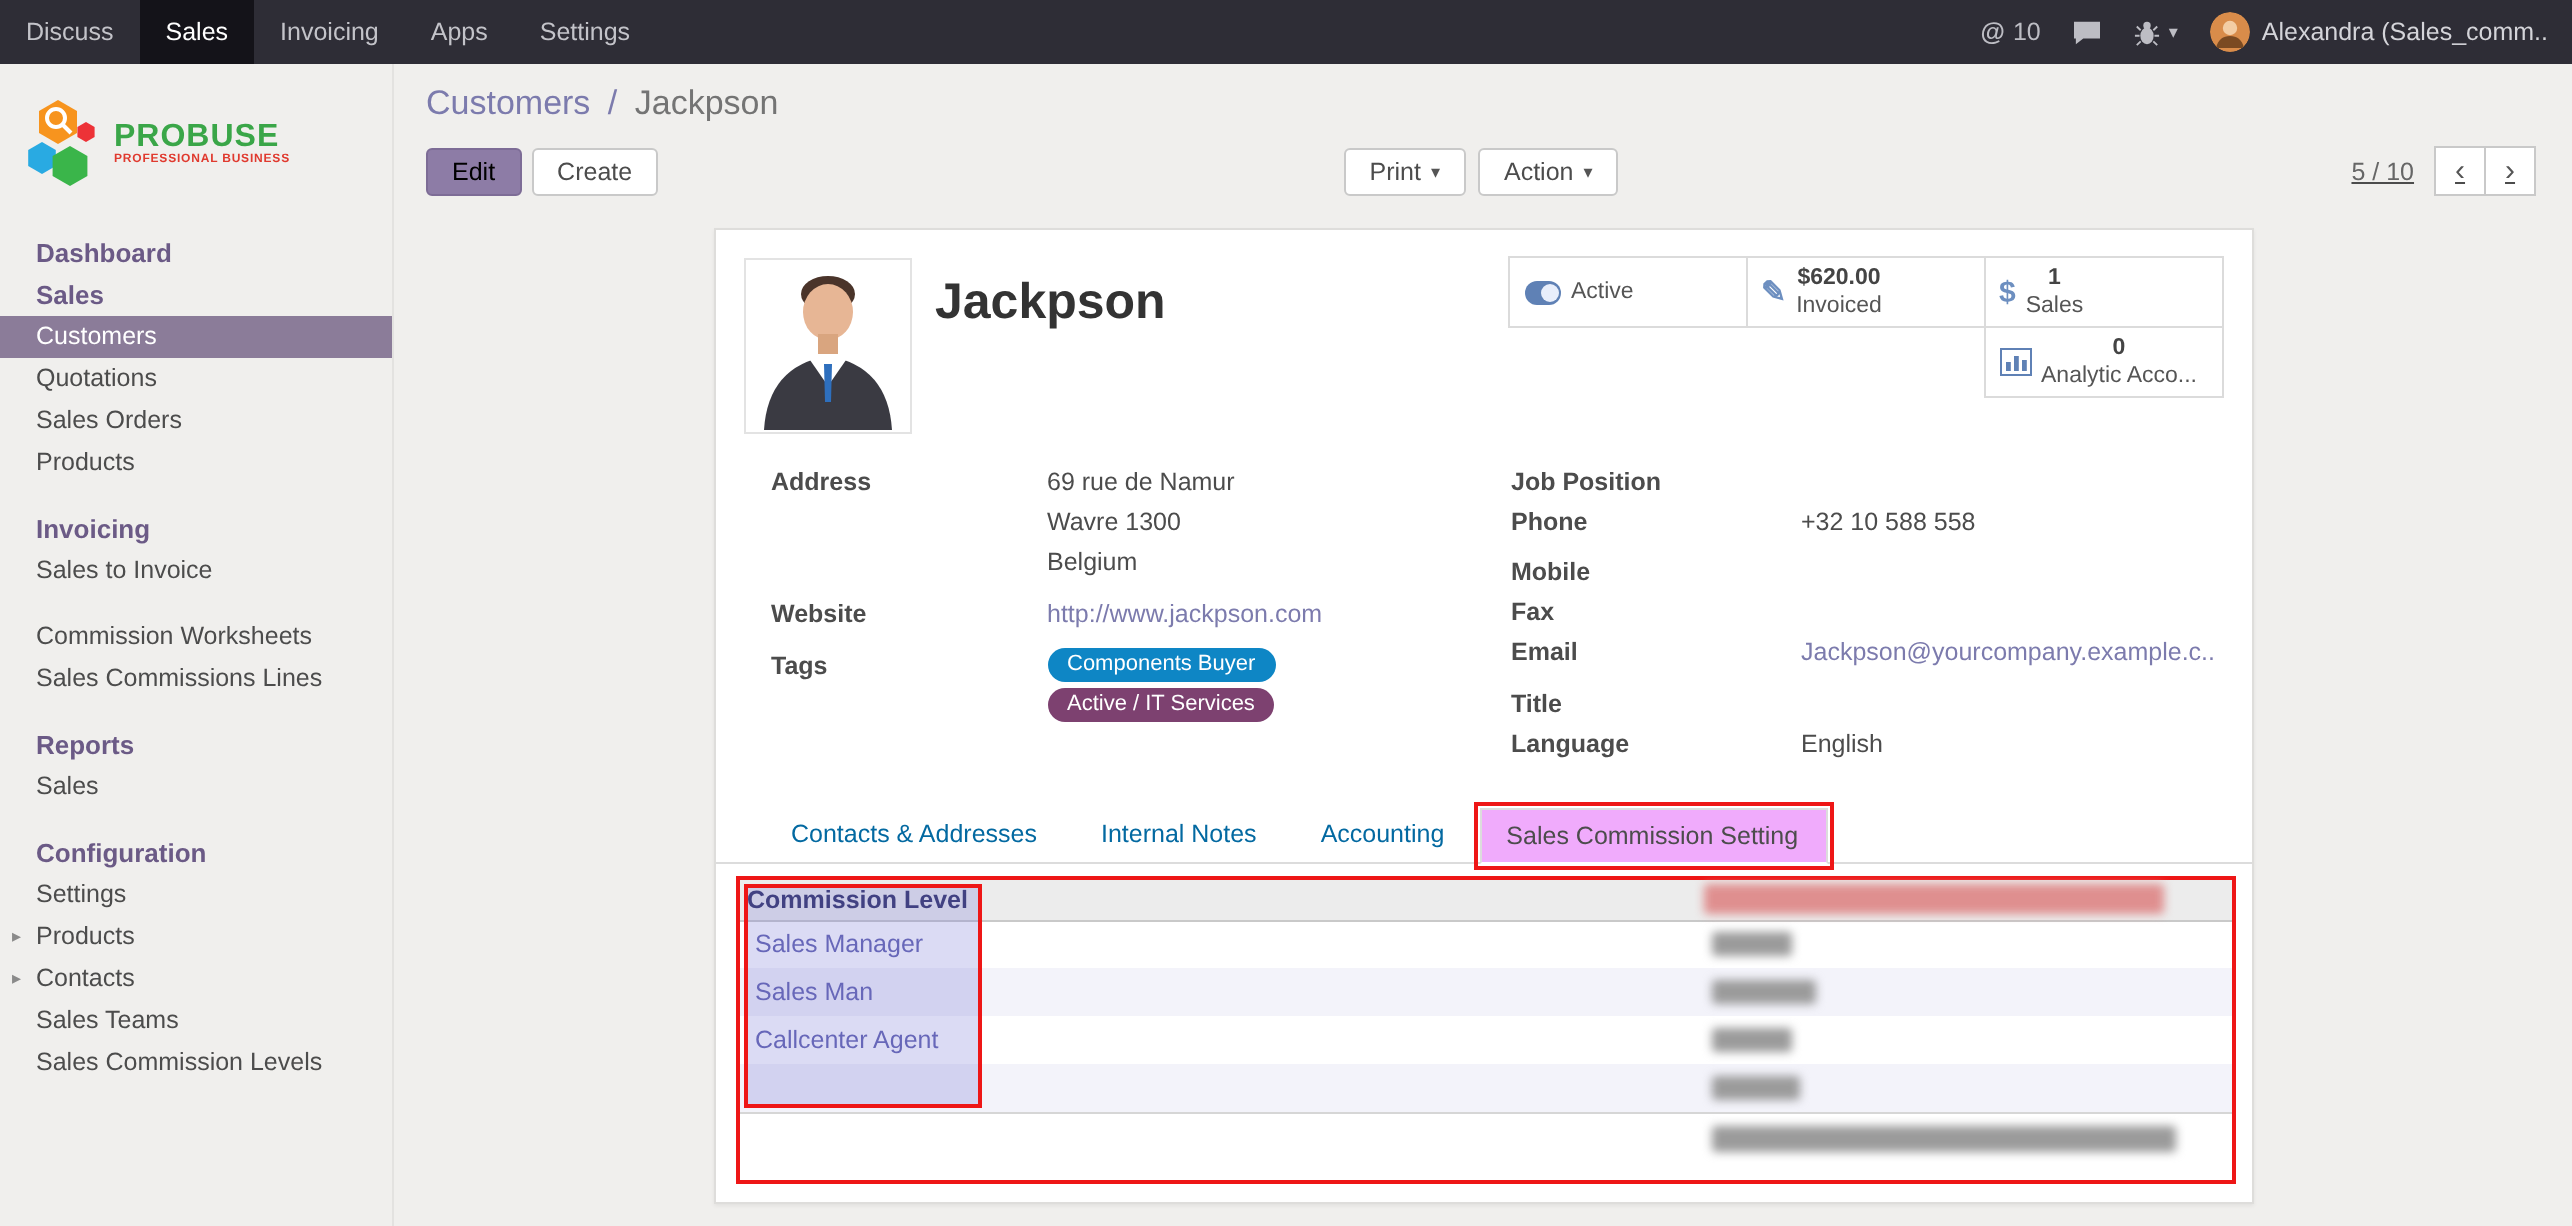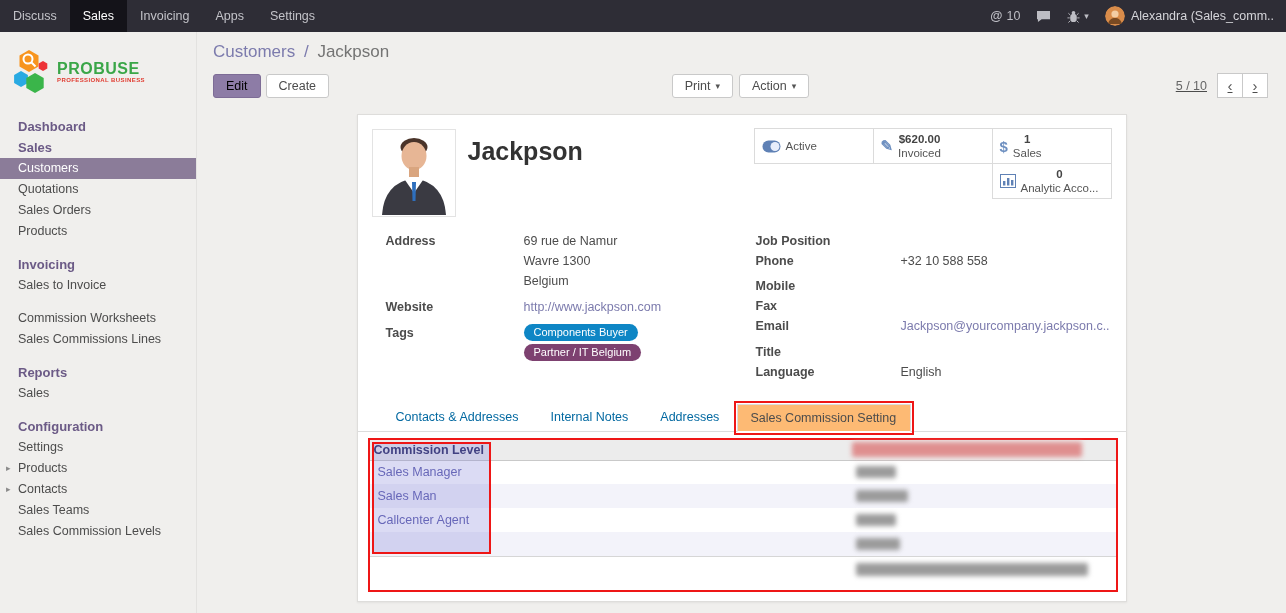--- a/index.html
+++ b/index.html
@@ -82,21 +82,21 @@
   .sp6 { height:6px; } .sp5 { height:5px; }
   .h16 { min-height:16px; } .h17 { min-height:17px; }
   .badges { display:flex; flex-direction:column; align-items:flex-start; gap:3px; padding-top:1px; }
   .badge { display:inline-block; color:#fff; font-size:11px; line-height:13px; padding:2px 10px; border-radius:10px; }
   .badge-blue { background:#0e86c5; }
   .badge-purple { background:#7d4170; }
 
   
   .tabs { display:flex; margin-top:22px; padding-left:24px; border-bottom:1px solid #dcdcdc; gap:4px; }
   .tab { padding:6px 14px; font-size:12.5px; color:#0369a1; cursor:pointer; }
-  .tab.active { background:#fdba74; border:1px solid #dcdcdc; border-bottom:1px solid #fff;
+  .tab.active { background:#f0abfc; border:1px solid #dcdcdc; border-bottom:1px solid #fff;
     margin-bottom:-1px; color:#4c4c4c; outline:2px solid #ee1616; outline-offset:1px;padding-left:12px; }
 
   
   .table-zone { margin:6px 8px 0 10px; border:2px solid #ee1616; position:relative; height:154px; background:#fff; }
   table.clist { width:100%; border-collapse:collapse; font-size:12.5px; table-layout:fixed; }
   .clist th { text-align:left; padding:2px 4px; height:20px; background:#ececec;
     border-bottom:1px solid #c9c9c9; font-weight:bold; color:#2a2a62; }
   .clist td { padding:2px 8px; height:24px; }
   .clist tr.alt td { background:#f3f3fa; }
   .col-name { width:478px; }
@@ -316,21 +316,21 @@
             <div class="sp6"></div>
             <div class="frow">
               <span class="flabel">Website</span>
               <a class="fval link">http://www.jackpson.com</a>
             </div>
             <div class="sp6"></div>
             <div class="frow">
               <span class="flabel">Tags</span>
               <span class="badges">
                 <span class="badge badge-blue">Components Buyer</span>
-                <span class="badge badge-purple">Partner / IT Belgium</span>
+                <span class="badge badge-purple">Active / IT Services</span>
               </span>
             </div>
           </div>
 
           <div class="fcol">
             <div class="frow h17">
               <span class="flabel w2">Job Position</span>
               <span class="fval"></span>
             </div>
             <div class="frow">
@@ -341,38 +341,38 @@
             <div class="frow h16">
               <span class="flabel w2">Mobile</span>
               <span class="fval"></span>
             </div>
             <div class="frow h16">
               <span class="flabel w2">Fax</span>
               <span class="fval"></span>
             </div>
             <div class="frow">
               <span class="flabel w2">Email</span>
-              <a class="fval link">Jackpson@yourcompany.jackpson.c..</a>
+              <a class="fval link">Jackpson@yourcompany.example.c..</a>
             </div>
             <div class="sp6"></div>
             <div class="frow h16">
               <span class="flabel w2">Title</span>
               <span class="fval"></span>
             </div>
             <div class="frow">
               <span class="flabel w2">Language</span>
               <span class="fval">English</span>
             </div>
           </div>
         </div>
 
         <div class="tabs">
           <span class="tab">Contacts &amp; Addresses</span>
           <span class="tab">Internal Notes</span>
-          <span class="tab">Addresses</span>
+          <span class="tab">Accounting</span>
           <span class="tab active">Sales Commission Setting</span>
         </div>
 
         <div class="table-zone">
           <table class="clist">
             <colgroup>
                 <col class="col-name">
                 <col class="col-blur">
                 <col>
               </colgroup>

